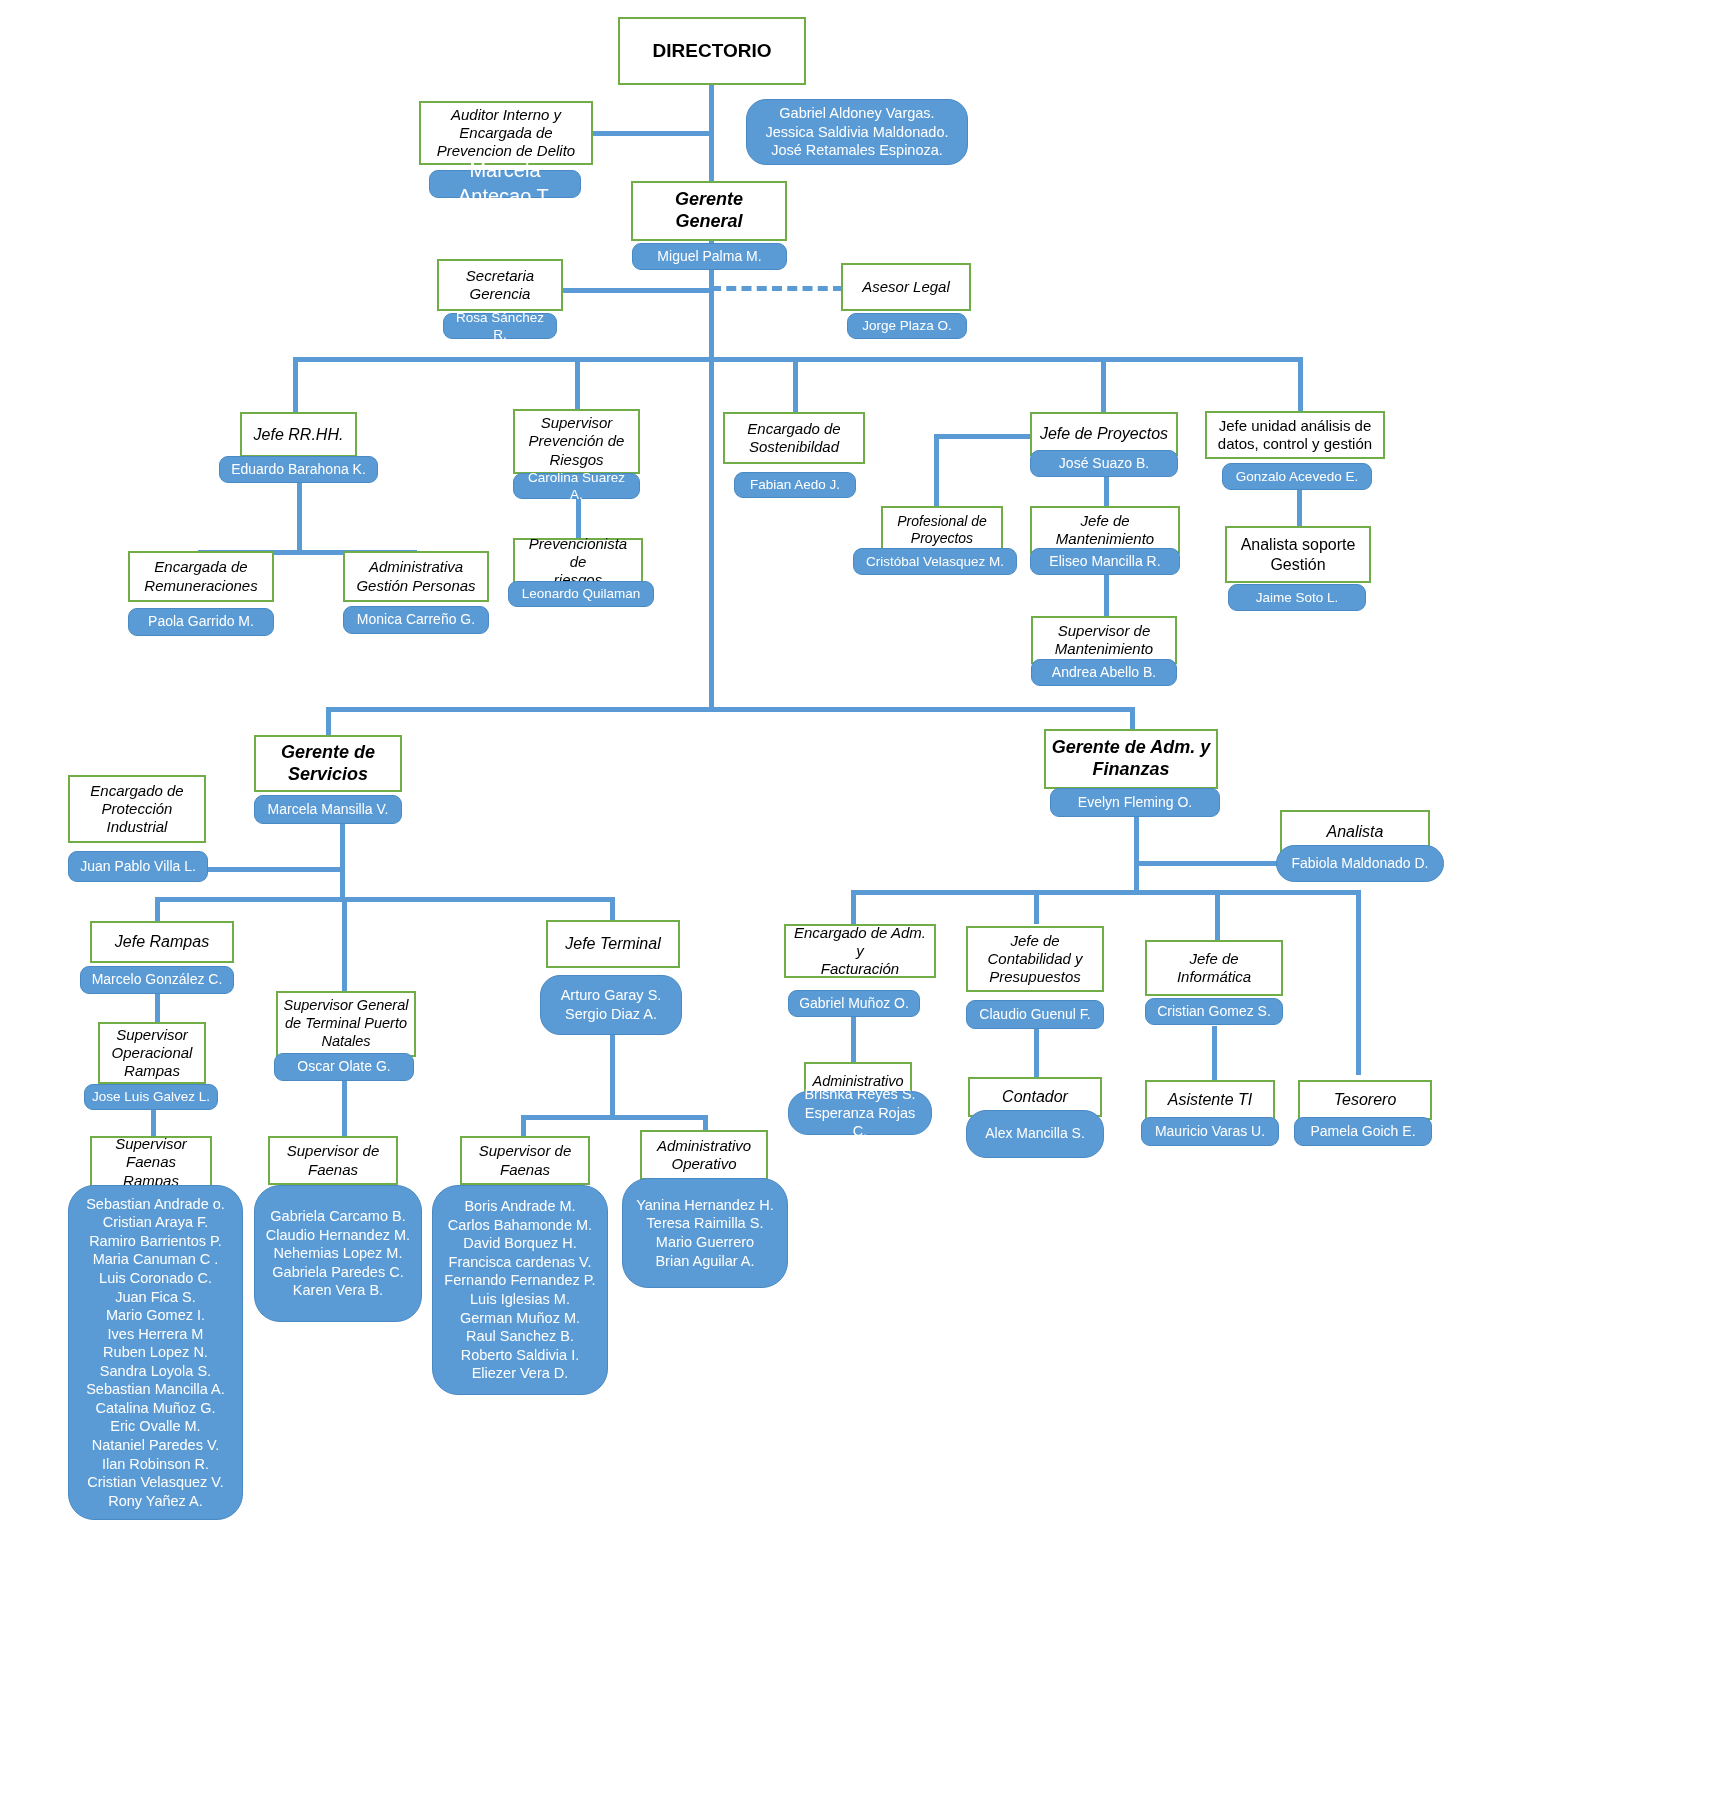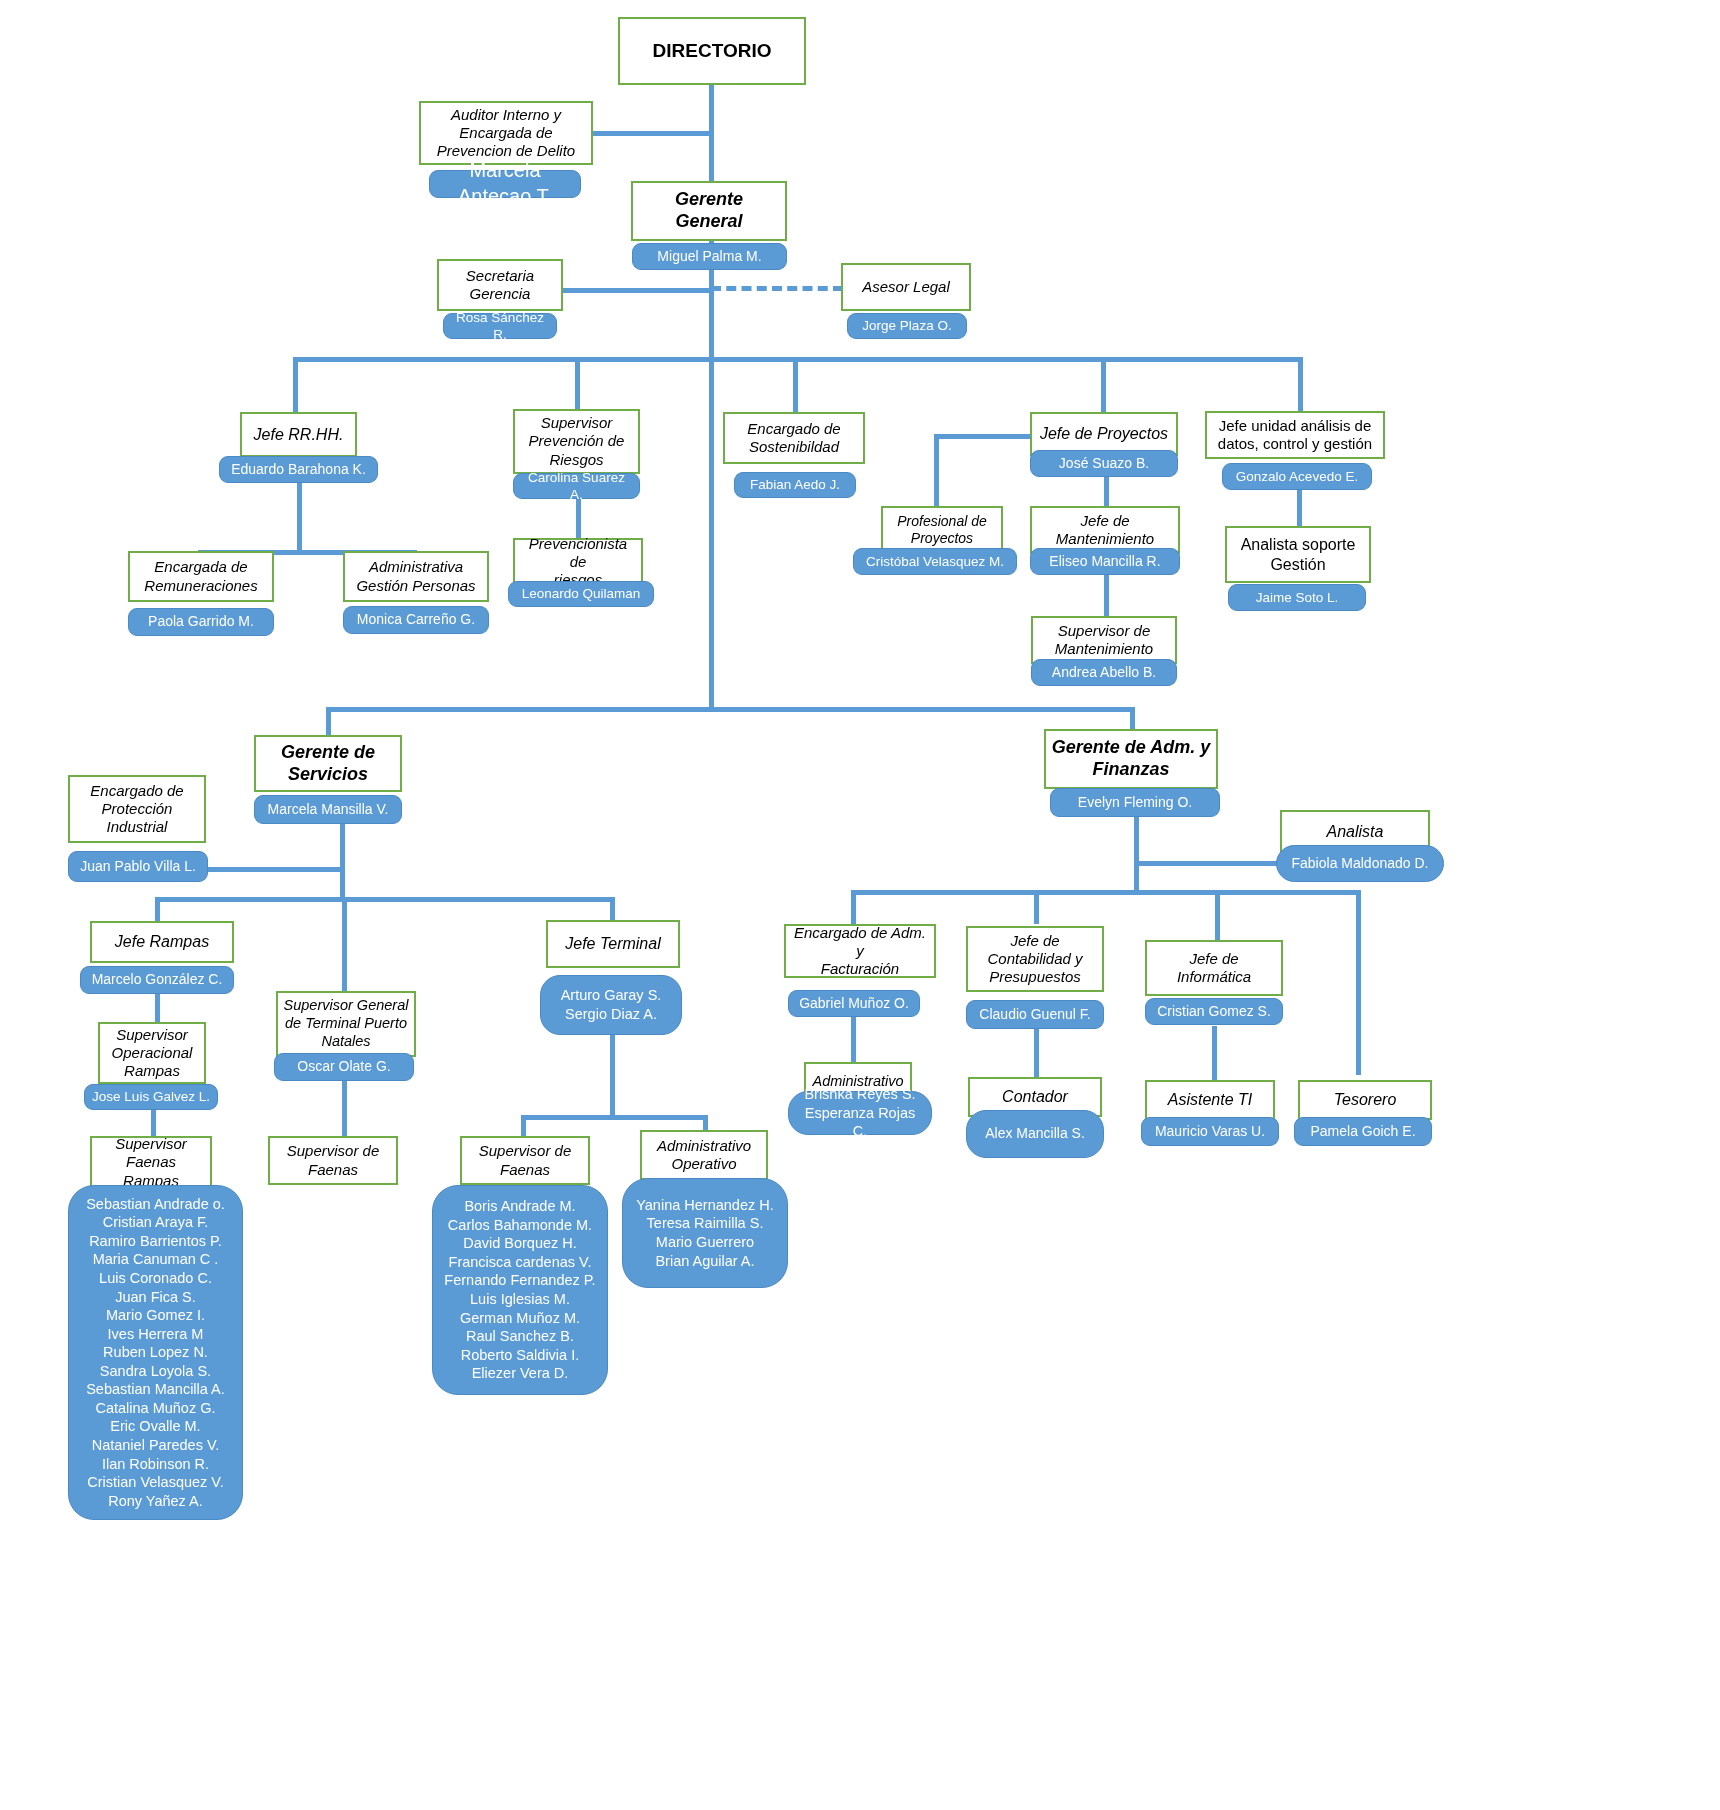--- a/index.html
+++ b/index.html
@@ -122,20 +122,23 @@
   <div class="ln v" style="left:851px;top:890px;height:34px;"></div>
   <div class="ln v" style="left:1034px;top:890px;height:34px;"></div>
   <div class="ln v" style="left:1215px;top:890px;height:50px;"></div>
   <div class="ln v" style="left:1356px;top:890px;height:185px;"></div>
 
   <div class="ln v" style="left:851px;top:1015px;height:48px;"></div>
   <div class="ln v" style="left:1034px;top:1020px;height:60px;"></div>
   <div class="ln v" style="left:1212px;top:1026px;height:55px;"></div>
 
   <div class="tbox bold plain" style="left:618px;top:17px;width:188px;height:68px;font-size:19px;">DIRECTORIO</div>
+  <div class="nbox big" style="left:746px;top:99px;width:222px;height:66px;font-size:14.5px;white-space:pre-line;">Gabriel Aldoney Vargas.
+Jessica Saldivia Maldonado.
+José Retamales Espinoza.</div>
 
   <div class="tbox" style="left:419px;top:101px;width:174px;height:64px;font-size:15px;white-space:pre-line;">Auditor Interno y
 Encargada de
 Prevencion de Delito</div>
   <div class="nbox" style="left:429px;top:170px;width:152px;height:28px;font-size:20px;">Marcela Antecao T.</div>
 
   <div class="tbox bold" style="left:631px;top:181px;width:156px;height:60px;font-size:18px;white-space:pre-line;">Gerente
 General</div>
   <div class="nbox" style="left:632px;top:243px;width:155px;height:27px;font-size:14px;">Miguel Palma M.</div>
 
@@ -230,20 +233,25 @@
 Cristian Velasquez V.
 Rony Yañez A.</div>
 
   <div class="tbox" style="left:276px;top:991px;width:140px;height:66px;font-size:14.5px;white-space:pre-line;">Supervisor General
 de Terminal Puerto
 Natales</div>
   <div class="nbox" style="left:274px;top:1053px;width:140px;height:28px;font-size:14px;">Oscar Olate G.</div>
 
   <div class="tbox" style="left:268px;top:1136px;width:130px;height:49px;font-size:15px;white-space:pre-line;">Supervisor de
 Faenas</div>
+  <div class="nbox roster" style="left:254px;top:1185px;width:168px;height:137px;font-size:14.5px;white-space:pre-line;">Gabriela Carcamo B.
+Claudio Hernandez M.
+Nehemias Lopez M.
+Gabriela Paredes C.
+Karen Vera B.</div>
 
   <div class="tbox" style="left:546px;top:920px;width:134px;height:48px;font-size:16px;">Jefe Terminal</div>
   <div class="nbox big" style="left:540px;top:975px;width:142px;height:60px;font-size:14.5px;white-space:pre-line;">Arturo Garay S.
 Sergio Diaz A.</div>
 
   <div class="tbox" style="left:460px;top:1136px;width:130px;height:49px;font-size:15px;white-space:pre-line;">Supervisor de
 Faenas</div>
   <div class="nbox roster" style="left:432px;top:1185px;width:176px;height:210px;font-size:14.5px;white-space:pre-line;">Boris Andrade M.
 Carlos Bahamonde M.
 David Borquez H.

